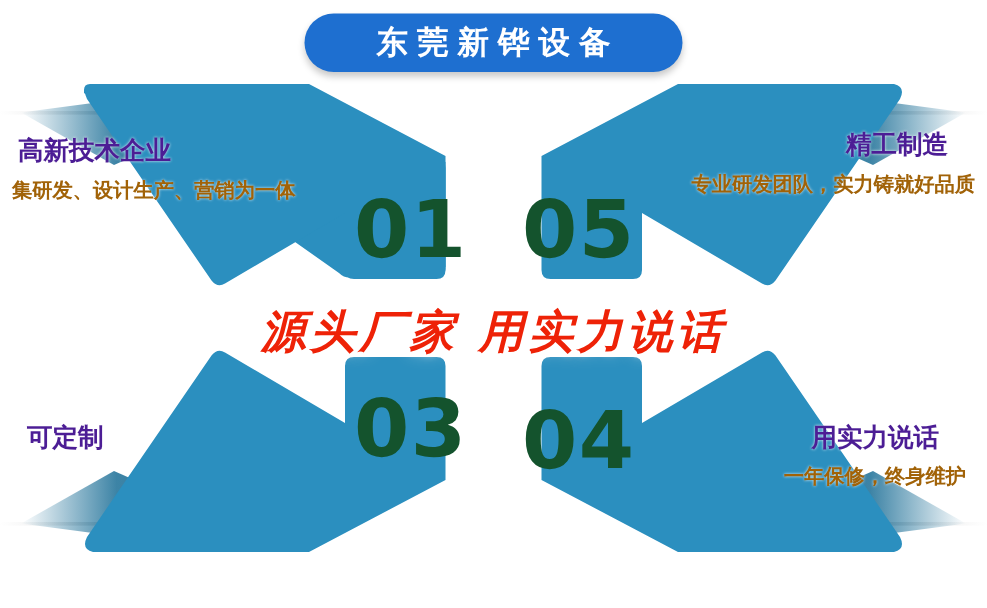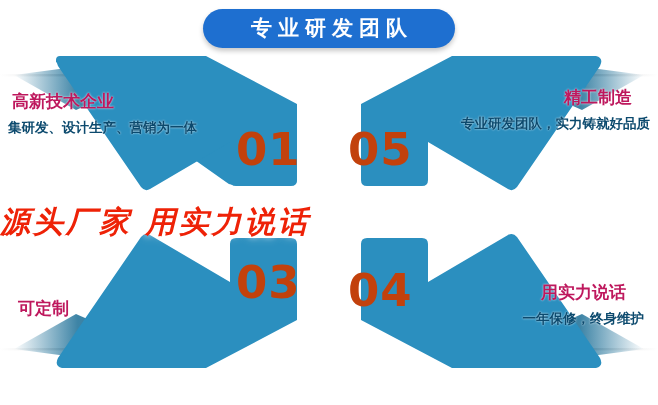--- a/index.html
+++ b/index.html
@@ -30,67 +30,67 @@
     line-height:1;
     white-space:nowrap;
   }
 
   
   #arrows{position:absolute;left:0;top:0;width:658px;height:405px;z-index:10;}
 
   
   .num{
     position:absolute;z-index:25;
-    color:#c2410c;
-    font-size:45px;
+    color:#14532d;
+    font-size:53px;
     font-weight:bold;
     letter-spacing:1px;
     line-height:1;
     font-family:"DejaVu Sans","Liberation Sans",sans-serif;
     white-space:nowrap;
   }
   #num01{left:236px;top:127px;}
   #num02{left:348px;top:127px;}
   #num03{left:236px;top:260px;}
   #num04{left:348px;top:268px;}
 
   
   .corner{position:absolute;z-index:30;white-space:nowrap;}
   .c-head{
-    color:#be185d;
+    color:#4c1d95;
     font-size:17px;
     font-weight:bold;
     line-height:1.1;
     margin:0 0 9px 0;
     text-shadow:0 0 2px rgba(255,255,255,.9);
   }
   .c-sub{
-    color:#0c4a6e;
+    color:#a16207;
     font-size:13.5px;
     font-weight:bold;
     line-height:1.1;
     margin:0;
     text-shadow:0 0 2px rgba(255,255,255,.9);
   }
   .corner.left{left:8px;text-align:left;}
   .corner.right{right:8px;text-align:right;}
   #tl{top:92px;}
   #tr{top:88px;margin-left:20px;}
-  #bl{top:299px;}
+  #bl{top:283px;}
   #br{top:283px;}
   #tl .c-head{margin-left:4px;}
   #bl .c-head{margin-left:10px;}
   #tr .c-head{margin-right:18px;}
   #br .c-head{margin-right:24px;}
   #br .c-sub{margin-right:6px;}
 
   
   .tagline{
     position:absolute;left:0;top:205px;width:658px;
-    z-index:35;
+    text-align:center;z-index:35;
     color:#ee2207;
     font-size:30px;
     font-weight:bold;
     font-style:italic;
     letter-spacing:3px;
     line-height:1.15;
     font-family:"DejaVu Serif","Liberation Serif",serif;
     white-space:nowrap;
     text-shadow:0 0 6px rgba(255,255,255,.95),0 0 11px rgba(255,255,255,.8);
   }
@@ -207,21 +207,21 @@
              L 422,238
              Q 428,238 428,244
              L 428,282
              L 508,235
              Q 513,232 517,237
              L 600,358
              Q 604,366 596,368 Z"></path>
   </svg>
 
   <div class="banner">
-    <span class="banner-text">专业研发团队</span>
+    <span class="banner-text">东莞新铧设备</span>
   </div>
 
   <div class="num" id="num01">01</div>
   <div class="num" id="num02">05</div>
   <div class="num" id="num03">03</div>
   <div class="num" id="num04">04</div>
 
   <div class="corner left" id="tl">
     <div class="c-head">高新技术企业</div>
     <div class="c-sub">集研发、设计生产、营销为一体</div>

